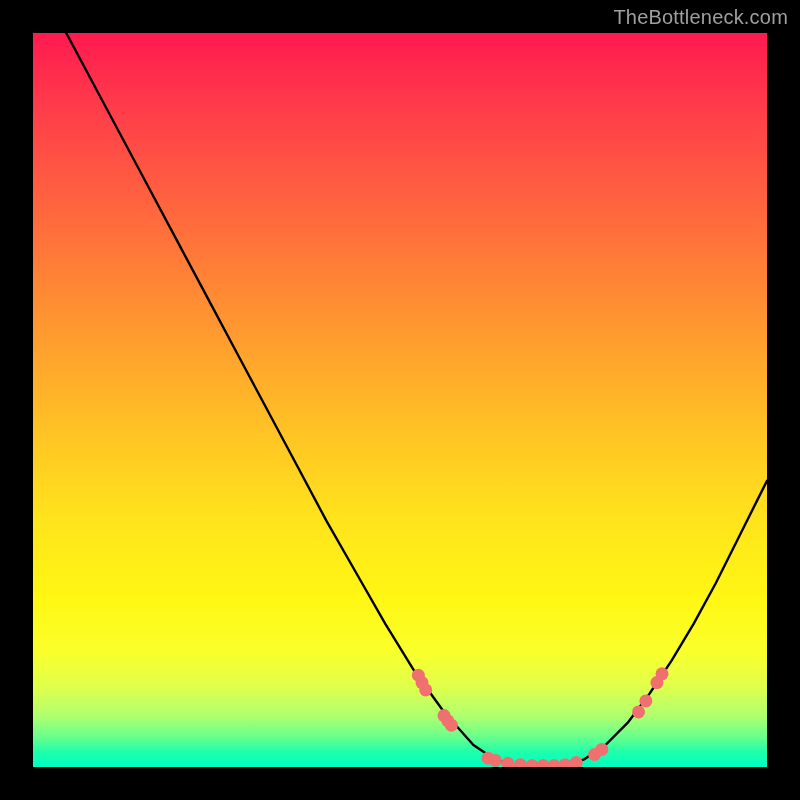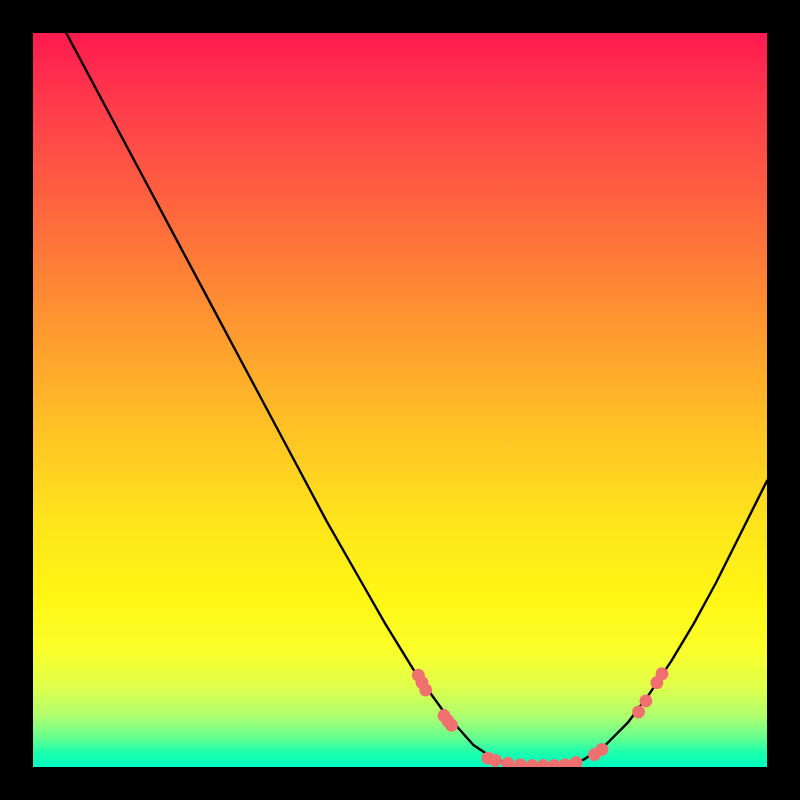--- a/index.html
+++ b/index.html
@@ -53,20 +53,21 @@
     left: 0;
     top: 0;
     width: 734px;
     height: 734px;
   }
 </style>
 </head>
 <body>
 
 <div class="wrap">
+  <div class="watermark">TheBottleneck.com</div>
   <div class="plot">
     <svg class="overlay" viewBox="0 0 734 734" preserveAspectRatio="none">
       <path id="curve-path" fill="none" stroke-width="2.4" stroke-linejoin="round" stroke-linecap="round" d="M0.00 -66.06 L29.36 -7.34 L58.72 47.71 L88.08 102.76 L117.44 157.81 L146.80 212.86 L176.16 267.91 L205.52 322.96 L234.88 378.01 L264.24 433.06 L293.60 488.11 L322.96 539.49 L352.32 590.87 L381.68 638.58 L411.04 678.95 L440.40 711.98 L462.42 726.66 L484.44 732.53 L506.46 734.00 L528.48 732.53 L550.50 726.66 L572.52 711.98 L594.54 689.96 L616.56 660.60 L638.58 627.57 L660.60 590.87 L682.62 550.50 L704.64 506.46 L734.00 447.74" stroke="#000000"></path>
       <g id="markers">
           <circle cx="385.35" cy="642.25" r="6.5" fill="#f07070" stroke="#c24747" stroke-width="0"></circle>
           <circle cx="389.02" cy="649.59" r="6.5" fill="#f07070" stroke="#c24747" stroke-width="0"></circle>
           <circle cx="392.69" cy="656.93" r="6.5" fill="#f07070" stroke="#c24747" stroke-width="0"></circle>
           <circle cx="411.04" cy="682.62" r="6.5" fill="#f07070" stroke="#c24747" stroke-width="0"></circle>
           <circle cx="414.71" cy="687.76" r="6.5" fill="#f07070" stroke="#c24747" stroke-width="0"></circle>
           <circle cx="418.38" cy="692.16" r="6.5" fill="#f07070" stroke="#c24747" stroke-width="0"></circle>

